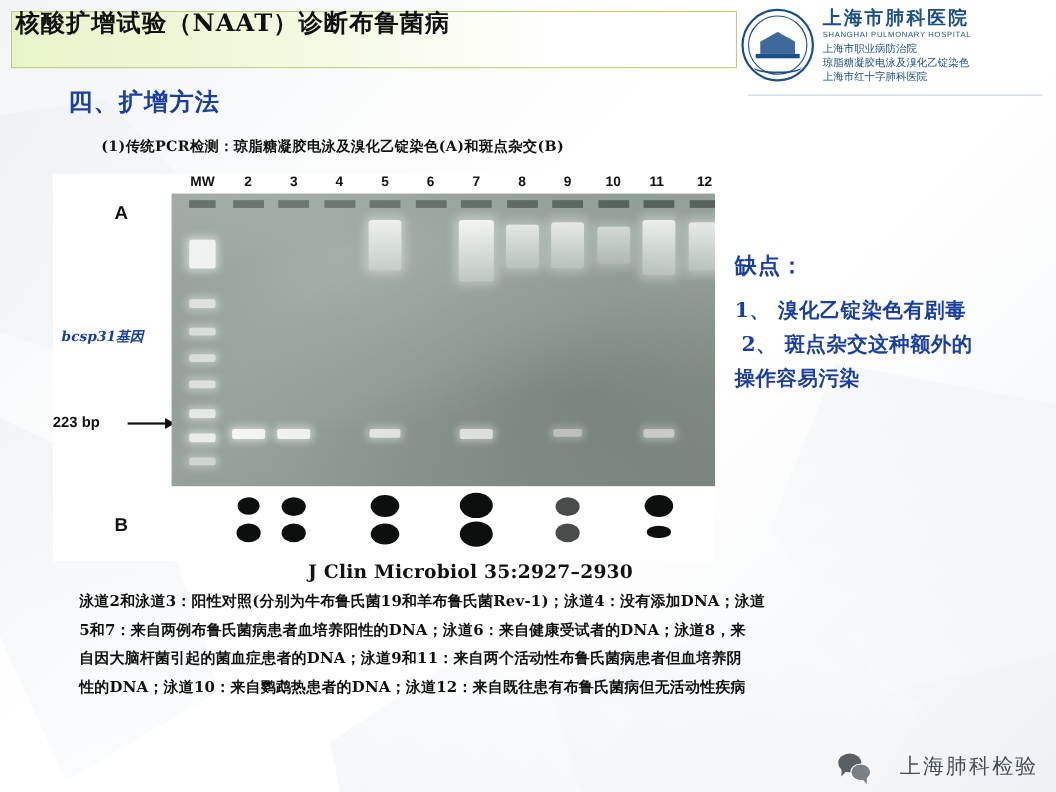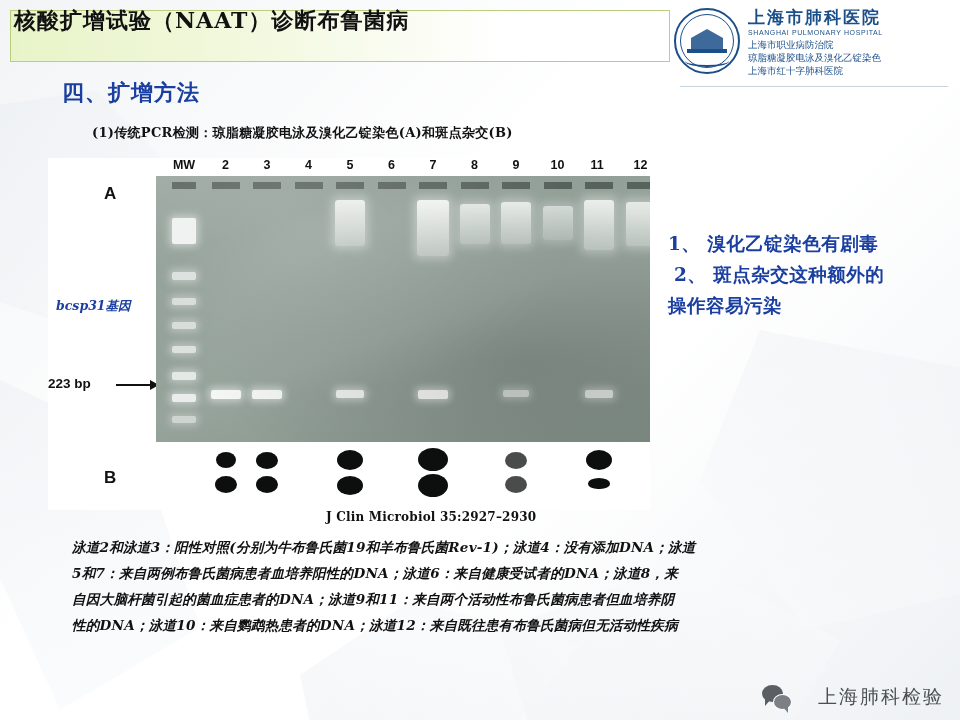--- a/index.html
+++ b/index.html
@@ -317,25 +317,24 @@
     transform: translateX(-50%);
   }
   .dot.faint { background: #2a2d2b; opacity: 0.85; }
   .dot.smudge { border-radius: 50% 50% 45% 45%; }
   .citation {
     position: absolute;
     left: 232px;
     top: 352px;
     font-family: "DejaVu Serif", serif;
     font-weight: bold;
-    font-size: 12px;
+    font-size: 17px;
     color: #111111;
     letter-spacing: 0.2px;
     white-space: nowrap;
-    margin-left: 46px;
   }
 
   
   .right-col {
     position: absolute;
     left: 668px;
     top: 228px;
     width: 290px;
   }
   .right-title {
@@ -362,21 +361,20 @@
     position: absolute;
     left: 72px;
     top: 534px;
     width: 830px;
     font-family: "DejaVu Serif", serif;
     font-weight: bold;
     font-size: 13.6px;
     line-height: 26px;
     color: #111111;
     letter-spacing: 0.2px;
-    font-style: italic;
   }
 
   
   .watermark {
     position: absolute;
     right: 16px;
     bottom: 10px;
     display: flex;
     align-items: center;
     gap: 26px;
@@ -528,20 +526,21 @@
         <div class="dot faint" style="left: 360px; top: 6px; width: 22px; height: 17px;"></div>
         <div class="dot faint" style="left: 360px; top: 30px; width: 22px; height: 17px;"></div>
         <div class="dot" style="left: 443px; top: 4px; width: 26px; height: 20px;"></div>
         <div class="dot smudge" style="left: 443px; top: 32px; width: 22px; height: 11px;"></div>
       </div>
 
     <div class="citation">J Clin Microbiol 35:2927–2930</div>
   </div>
 
   <div class="right-col">
+    <div class="right-title">缺点：</div>
     <div class="right-item">1、 溴化乙锭染色有剧毒</div>
     <div class="right-item indent">2、 斑点杂交这种额外的</div>
     <div class="right-item">操作容易污染</div>
   </div>
 
   <div class="footnote">
     <div>泳道2和泳道3：阳性对照(分别为牛布鲁氏菌19和羊布鲁氏菌Rev-1)；泳道4：没有添加DNA；泳道</div>
     <div>5和7：来自两例布鲁氏菌病患者血培养阳性的DNA；泳道6：来自健康受试者的DNA；泳道8，来</div>
     <div>自因大脑杆菌引起的菌血症患者的DNA；泳道9和11：来自两个活动性布鲁氏菌病患者但血培养阴</div>
     <div>性的DNA；泳道10：来自鹦鹉热患者的DNA；泳道12：来自既往患有布鲁氏菌病但无活动性疾病</div>

